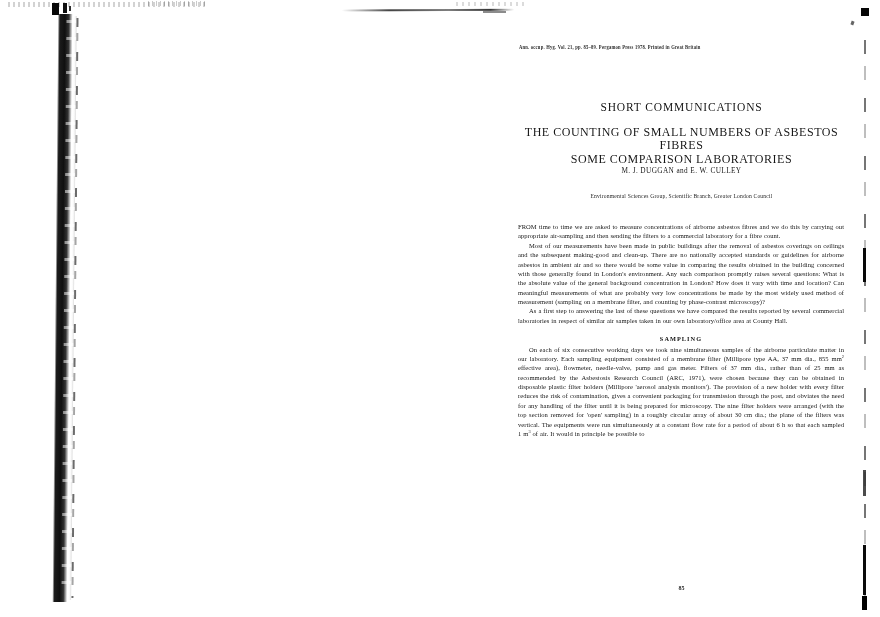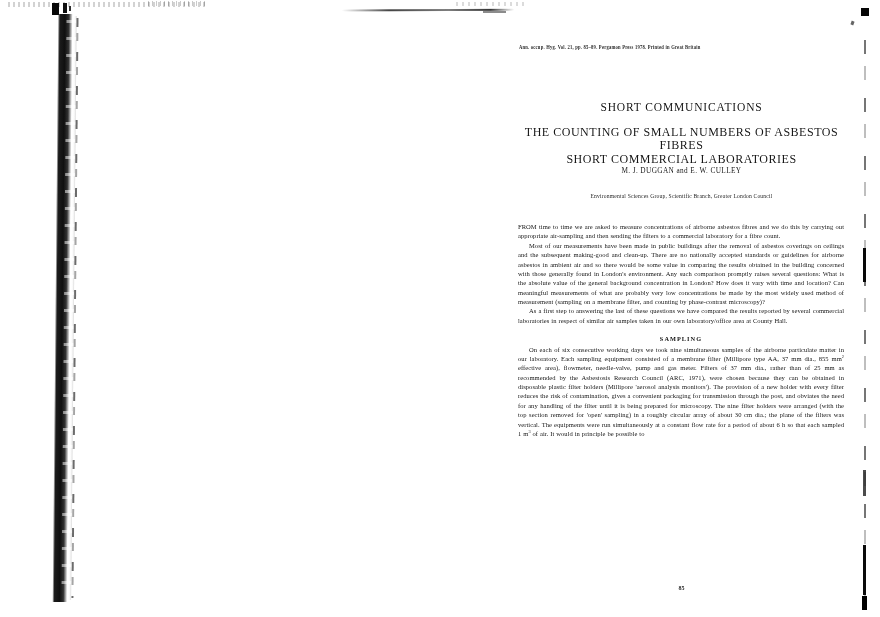--- a/index.html
+++ b/index.html
@@ -293,21 +293,21 @@
   <div class="artifact" id="right-edge-dark-d"></div>
 
   <div id="page-body">
 
     <div id="journal-header">Ann. occup. Hyg. Vol. 21, pp. 85–89. Pergamon Press 1978. Printed in Great Britain</div>
 
     <div id="short-communications">SHORT COMMUNICATIONS</div>
 
     <div id="article-title">
       <div>THE COUNTING OF SMALL NUMBERS OF ASBESTOS FIBRES</div>
-      <div>SHORT COMMERCIAL LABORATORIES</div>
+      <div>SOME COMPARISON LABORATORIES</div>
     </div>
 
     <div id="authors">M. J. DUGGAN and E. W. CULLEY</div>
 
     <div id="affiliation">Environmental Sciences Group, Scientific Branch, Greater London Council</div>
 
     <div id="body-column">
       <p class="noindent">FROM time to time we are asked to measure concentrations of airborne asbestos fibres and we do this by carrying out appropriate air-sampling and then sending the filters to a commercial laboratory for a fibre count.</p>
       <p>Most of our measurements have been made in public buildings after the removal of asbestos coverings on ceilings and the subsequent making-good and clean-up. There are no nationally accepted standards or guidelines for airborne asbestos in ambient air and so there would be some value in comparing the results obtained in the building concerned with those generally found in London's environment. Any such comparison promptly raises several questions: What is the absolute value of the general background concentration in London? How does it vary with time and location? Can meaningful measurements of what are probably very low concentrations be made by the most widely used method of measurement (sampling on a membrane filter, and counting by phase-contrast microscopy)?</p>
       <p>As a first step to answering the last of these questions we have compared the results reported by several commercial laboratories in respect of similar air samples taken in our own laboratory/office area at County Hall.</p>

